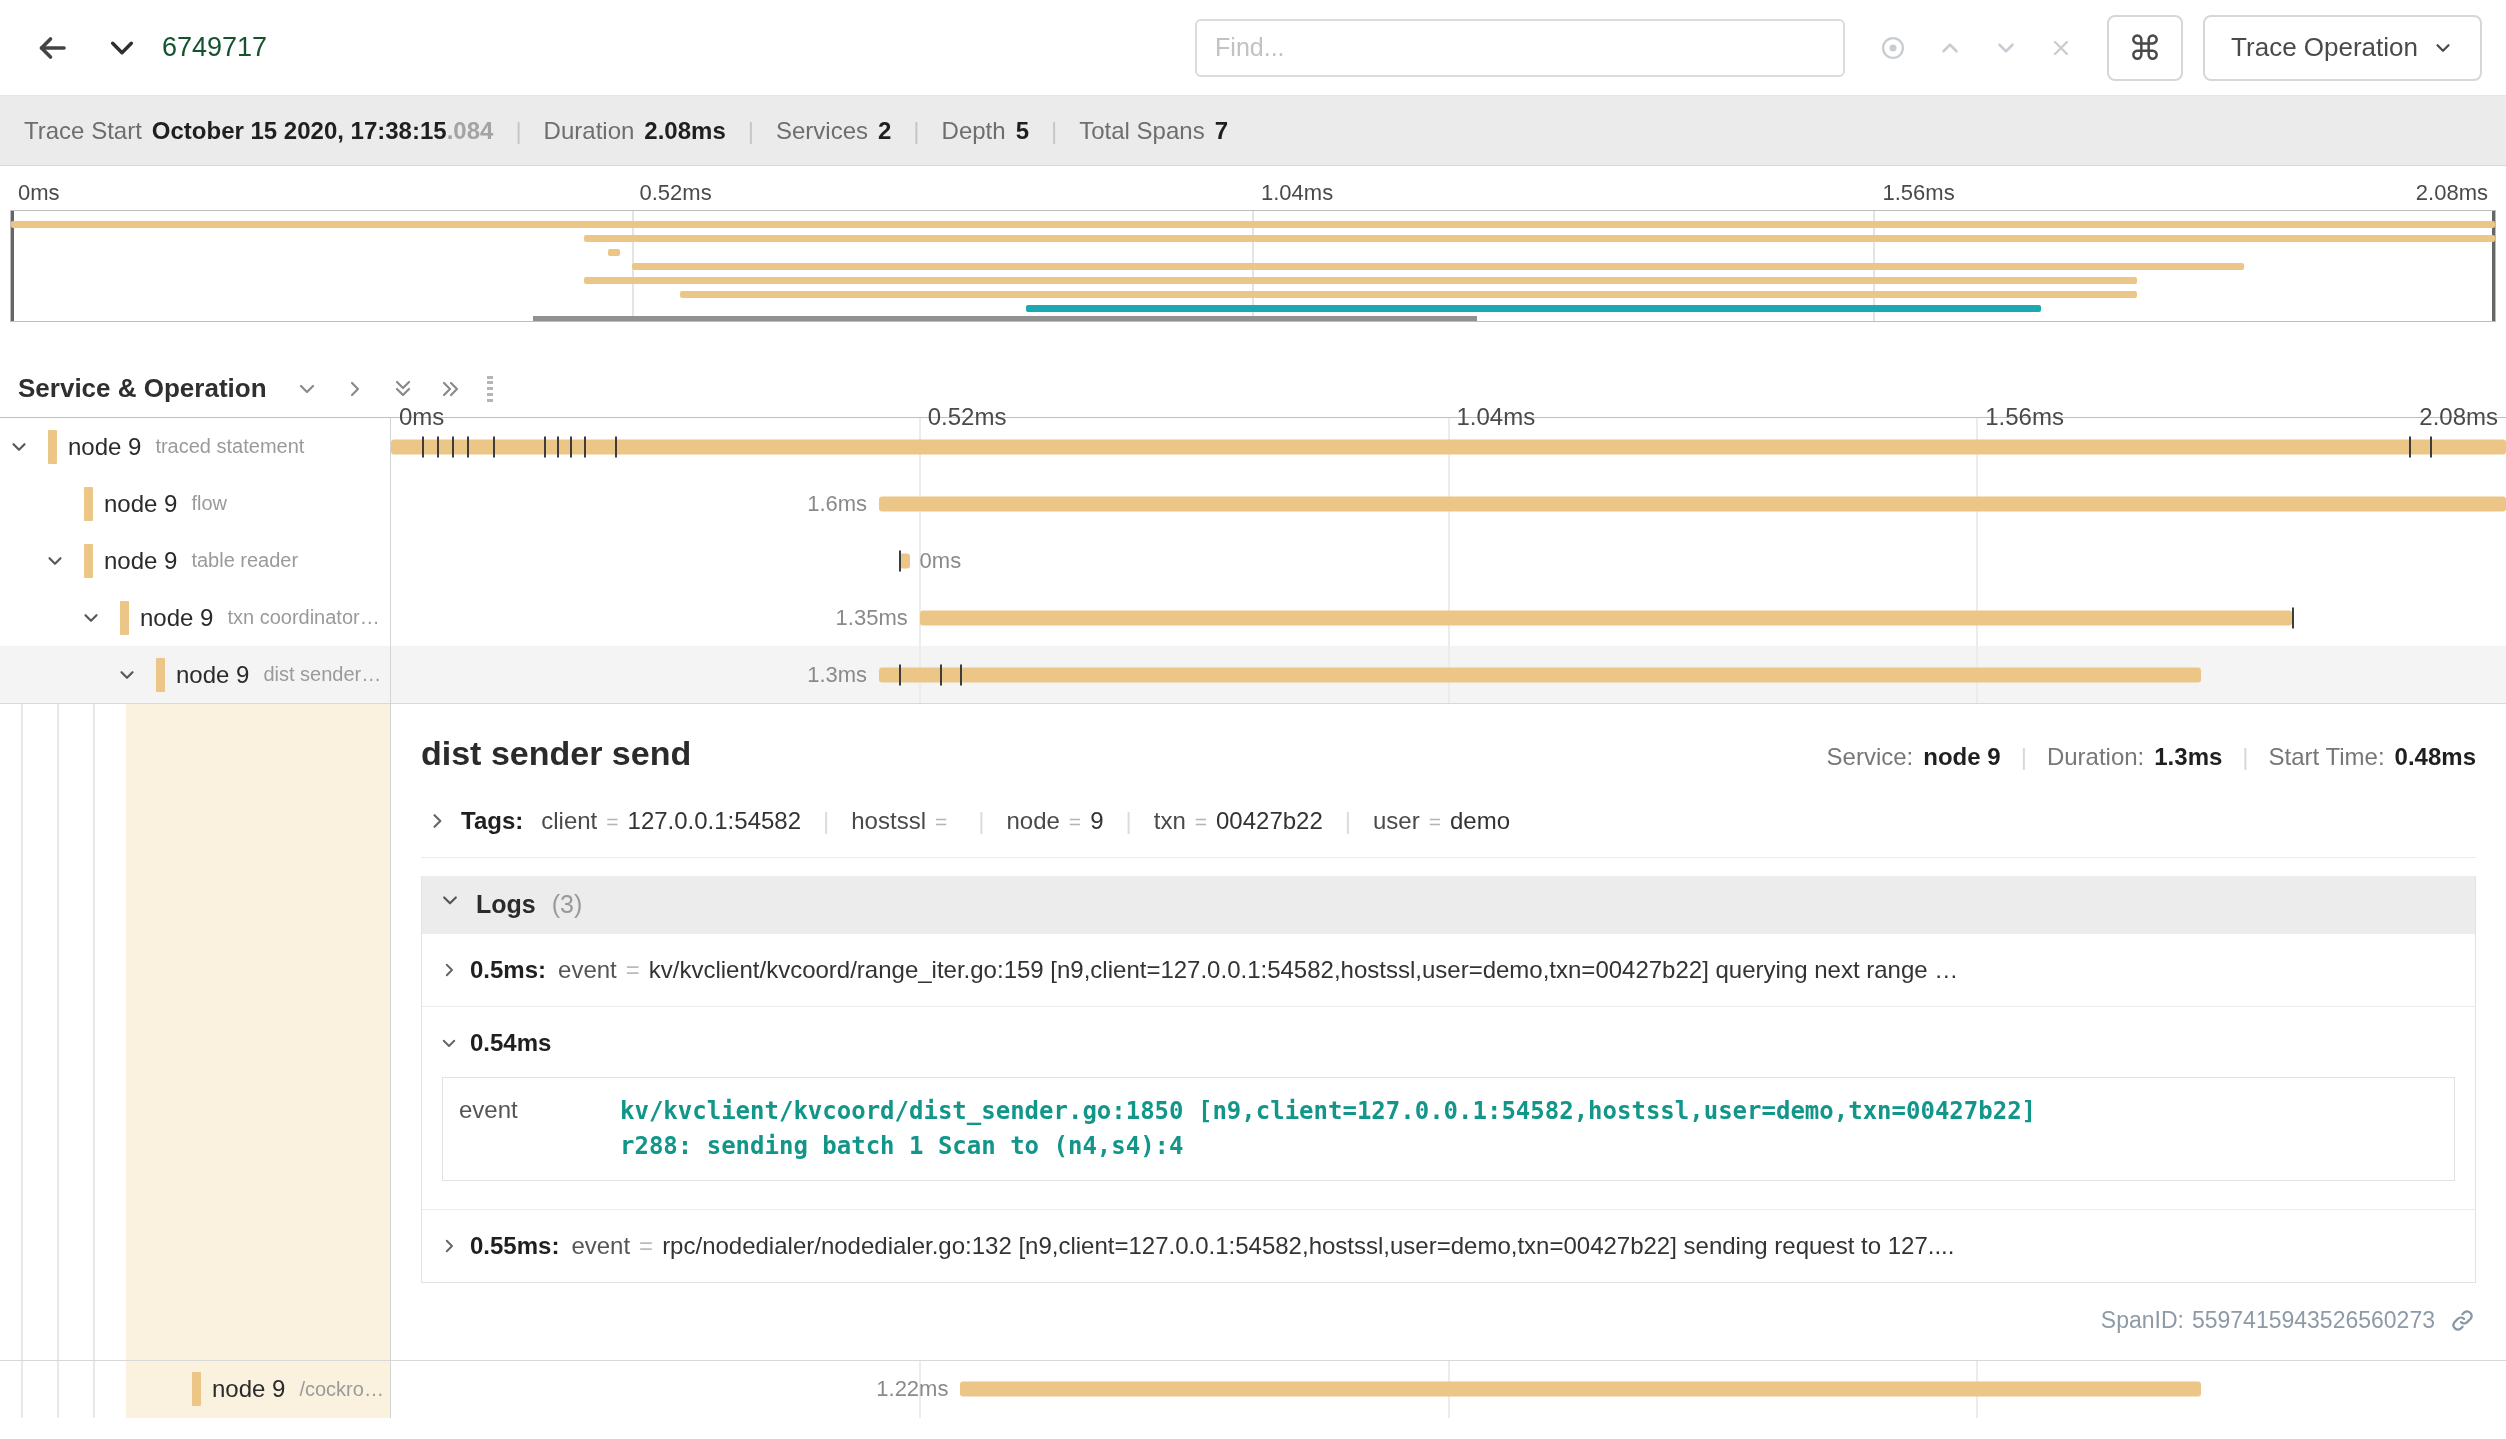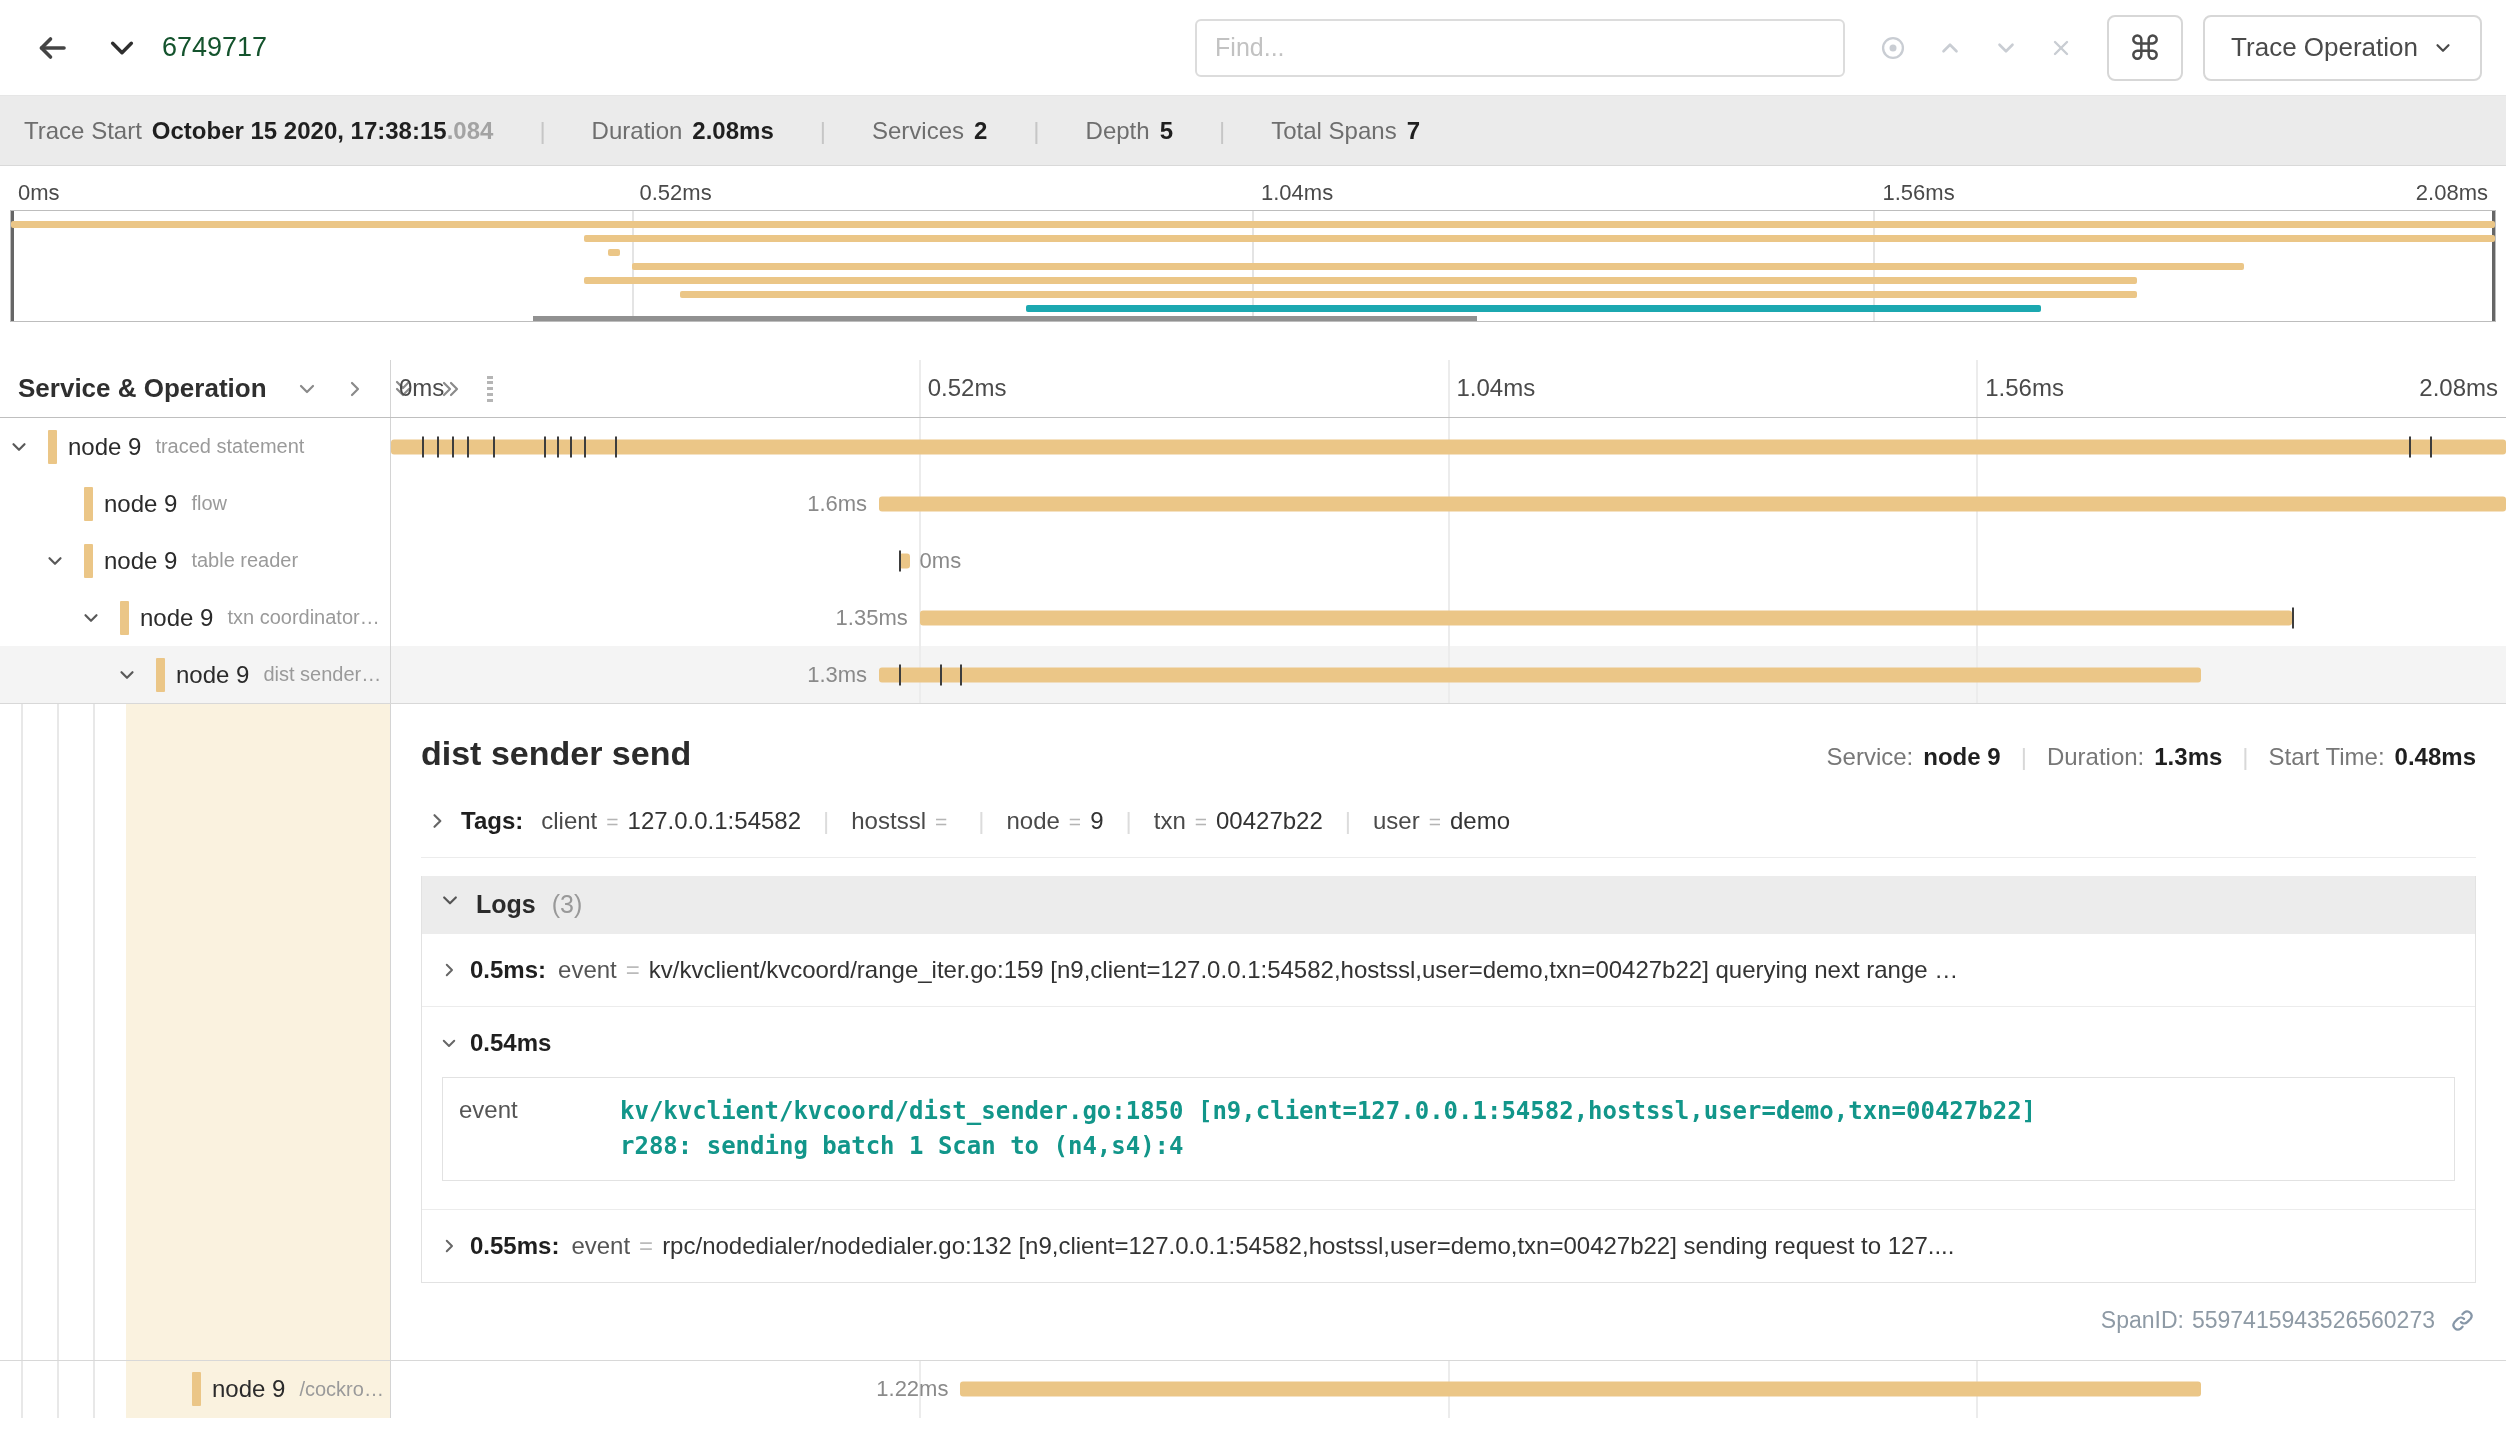--- a/index.html
+++ b/index.html
@@ -22,39 +22,39 @@
   .find-input::placeholder { color:#C2C2C2; }
   .find-icons { display:flex; align-items:center; gap:30px; margin:0 34px; color:#C9CDD3; }
   .find-icons > span { display:flex; }
   .sq-btn { height:66px; border:2px solid #D7D7D7; border-radius:8px; background:#fff;
     display:flex; align-items:center; justify-content:center; cursor:pointer; color:#4a4a4a; }
   .cmd-btn { width:76px; font-size:34px; margin-right:20px; }
   .view-btn { padding:0 26px; font-size:26px; gap:14px; }
 
   
   .summary { height:70px; background:#EBEBEB; border-bottom:1px solid #D9D9D9;
-    display:flex; align-items:center; padding:0 24px; font-size:24px; color:#6e6e6e;gap:24px; }
+    display:flex; align-items:center; padding:0 24px; font-size:24px; color:#6e6e6e; }
   .sum-label { color:#6e6e6e; }
   .sum-val { color:#1f1f1f; font-weight:700; margin-left:10px; }
   .sum-suffix { color:#A3A3A3; font-weight:700; }
   .sum-sep { color:#C6C6C6; margin:0 22px; }
 
   
   .minimap { padding:12px 10px 0; }
   .mini-ticks { position:relative; height:32px; font-size:22px; color:#4a4a4a; }
   .mini-ticks span { position:absolute; top:2px; white-space:nowrap; }
   .mini-canvas { position:relative; height:112px; border:1px solid #BDBDBD; margin-bottom:38px;
     background-image:linear-gradient(#E4E4E4,#E4E4E4),linear-gradient(#E4E4E4,#E4E4E4),linear-gradient(#E4E4E4,#E4E4E4);
     background-size:2px 100%; background-position:25% 0,50% 0,75% 0; background-repeat:no-repeat; }
   .mini-span { position:absolute; height:7px; border-radius:2px; }
   .mini-handle { position:absolute; top:0; bottom:0; width:3px; background:#666; }
   .mini-scrub { position:absolute; bottom:0; left:21%; width:38%; height:5px; background:#919191; }
 
   
-  .tl-header { display:flex; height:58px; border-bottom:1px solid #BFBFBF; }
+  .tl-header { display:flex; height:58px; border-bottom:1px solid #BFBFBF;align-items:center; }
   .tl-header-left { width:390px; flex:none; display:flex; align-items:center;
     padding:0 10px 0 18px; gap:24px; }
   .soh-title { font-size:26px; font-weight:700; color:#2f2f2f; white-space:nowrap; margin-right:4px; }
   .soh-icon { display:flex; cursor:pointer; }
   .grip { width:10px; height:26px; margin-left:auto;
     border-left:3px dotted #B5B5B5; border-right:3px dotted #B5B5B5; }
   .tl-header-right { flex:1; position:relative; border-left:1px solid #D4D4D4;
     font-size:24px; color:#4a4a4a; }
   .tl-header-right span { position:absolute; top:14px; white-space:nowrap; }
 

